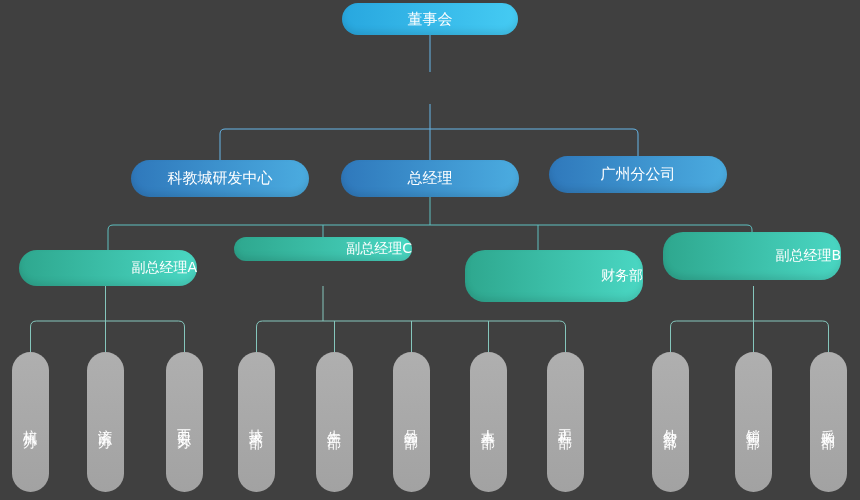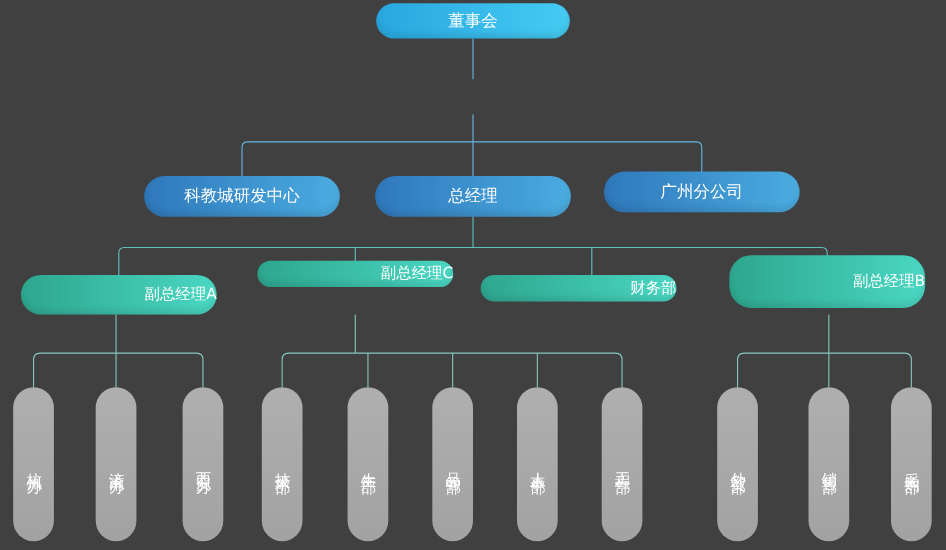--- a/index.html
+++ b/index.html
@@ -89,21 +89,21 @@
   <div class="pill lv3" style="left:549px;top:156px;width:178px;height:37px">
     <span>广州分公司</span>
   </div>
 
   <div class="pill lv4" style="left:19px;top:250px;width:178px;height:36px">
     <span>副总经理A</span>
   </div>
   <div class="pill lv4" style="left:234px;top:237px;width:178px;height:24px">
     <span>副总经理C</span>
   </div>
-  <div class="pill lv4" style="left:437px;top:250px;width:178px;height:24px">
+  <div class="pill lv4" style="left:465px;top:250px;width:178px;height:52px">
     <span>财务部</span>
   </div>
   <div class="pill lv4" style="left:663px;top:232px;width:178px;height:48px">
     <span>副总经理B</span>
   </div>
 
   <div class="pill leaf" style="left:12px;top:352px">
     <span class="vtext">杭州办</span>
   </div>
   <div class="pill leaf" style="left:87px;top:352px">

